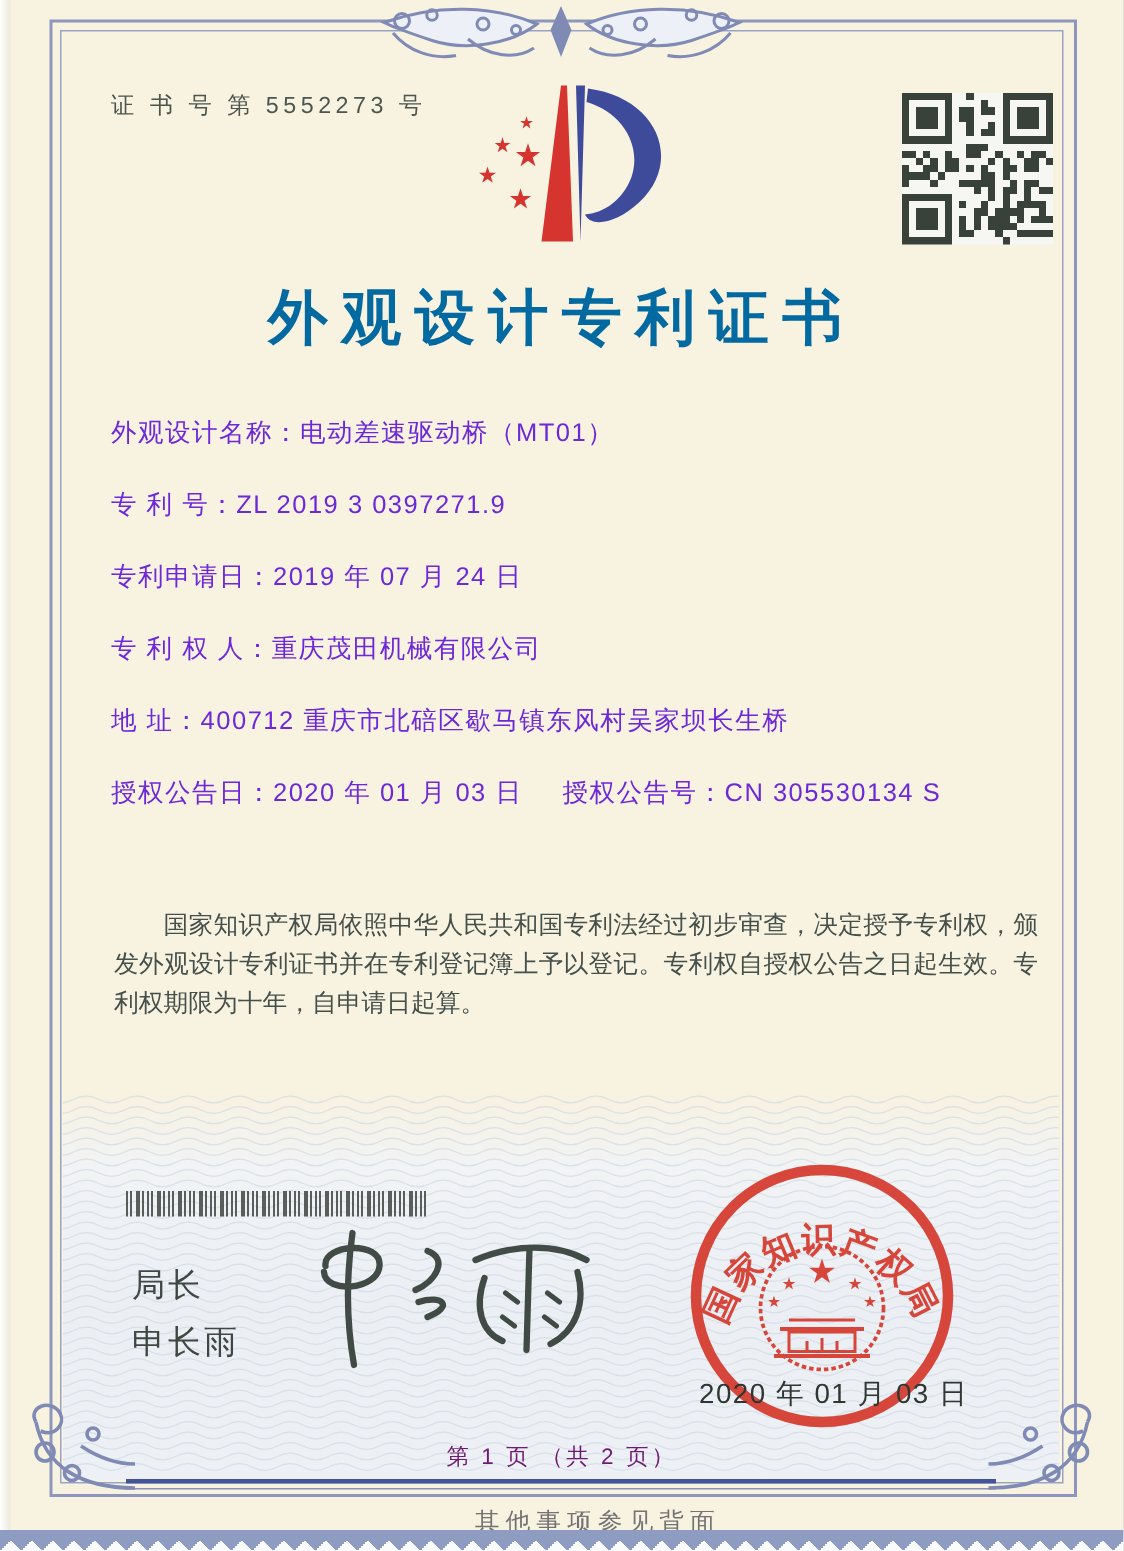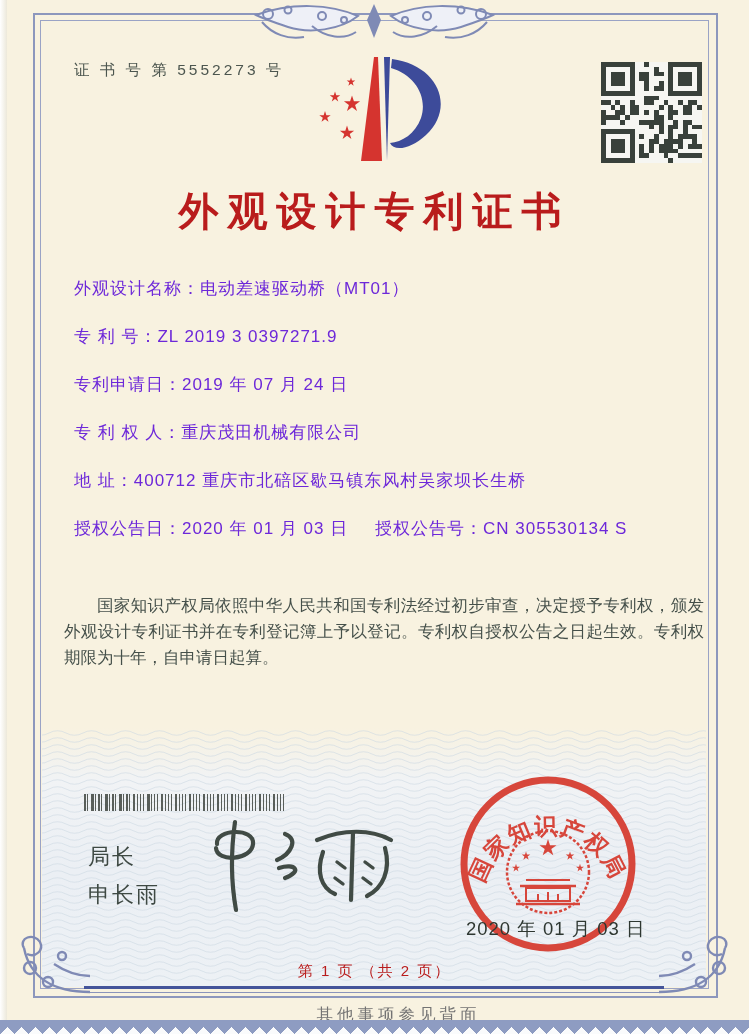--- a/index.html
+++ b/index.html
@@ -11,39 +11,39 @@
         border:2px solid #8d97bd;}
   .border-inner{position:absolute;left:40px;top:20px;width:667px;height:967px;
         border:1px solid #9aa3c5;}
   .wave-band{position:absolute;left:42px;top:728px;width:664px;height:259px;
         background:linear-gradient(180deg,#f8f2e0 0%,#f1f3f5 20%,#ebeff4 55%,#edf1f5 100%);}
   .wave-band svg{position:absolute;left:0;top:0;}
   .cert-no{position:absolute;left:74px;top:60px;font-size:15.5px;letter-spacing:3px;color:#4c564f;}
   .logo{position:absolute;left:310px;top:53px;width:142px;height:118px;}
   .qr{position:absolute;left:601px;top:62px;width:101px;height:101px;}
   .title{position:absolute;left:0;top:184px;width:100%;text-align:center;
-        font-size:40px;font-weight:700;letter-spacing:9px;color:#b91c1c;}
+        font-size:40px;font-weight:700;letter-spacing:9px;color:#0369a1;}
   .fields{position:absolute;left:74px;top:277px;width:620px;font-size:17px;color:#6d28d9;}
   .frow{position:relative;height:48px;letter-spacing:1px;white-space:nowrap;}
   .frow .pair2{position:absolute;left:301px;top:0;}
   .paras{position:absolute;left:64px;top:592px;width:640px;font-size:16.5px;
         line-height:26px;color:#45504a;text-align:justify;}
-  .paras p{margin:0;text-indent:2em;}
+  .paras p{margin:12px;text-indent:2em;}
   .barcode{position:absolute;left:84px;top:794px;width:202px;height:17px;opacity:.85;
         background:repeating-linear-gradient(90deg,#3f453f 0 1.5px,transparent 1.5px 3px,
           #3f453f 3px 4px,transparent 4px 7px,#3f453f 7px 9.5px,transparent 9.5px 11px,
           #3f453f 11px 12px,transparent 12px 14px);}
   .director{position:absolute;left:88px;top:838px;font-size:22px;color:#3e4943;
         line-height:38px;letter-spacing:2px;}
   .signature{position:absolute;left:205px;top:810px;width:200px;height:112px;z-index:4;}
   .seal{position:absolute;left:458px;top:772px;width:180px;height:180px;z-index:5;opacity:.93;}
   .seal-date{position:absolute;left:466px;top:916px;width:190px;font-size:18.5px;
         color:#2e3731;letter-spacing:1px;z-index:6;}
   .page-no{position:absolute;left:0;top:962px;width:100%;text-align:center;
-        font-size:15px;letter-spacing:2px;color:#b91c1c;z-index:6;}
+        font-size:15px;letter-spacing:2px;color:#701a75;z-index:6;}
   .footer-rule{position:absolute;left:84px;top:986px;width:580px;height:3px;
         border-top:3px solid #44549a;border-bottom:1px solid #8a94bb;z-index:6;}
   .flourish-top{position:absolute;left:252px;top:0;width:245px;height:52px;}
   .flourish-bl{position:absolute;left:14px;top:934px;width:80px;height:64px;z-index:7;}
   .flourish-br{position:absolute;right:14px;top:934px;width:80px;height:64px;z-index:7;
         transform:scaleX(-1);}
   .back-note{position:absolute;left:0;top:1004px;width:100%;text-align:center;
         font-size:16.5px;letter-spacing:4px;color:#737373;margin-left:24px;}
   .zigzag{position:absolute;left:0;bottom:0;width:100%;height:14px;z-index:9;
         background:

